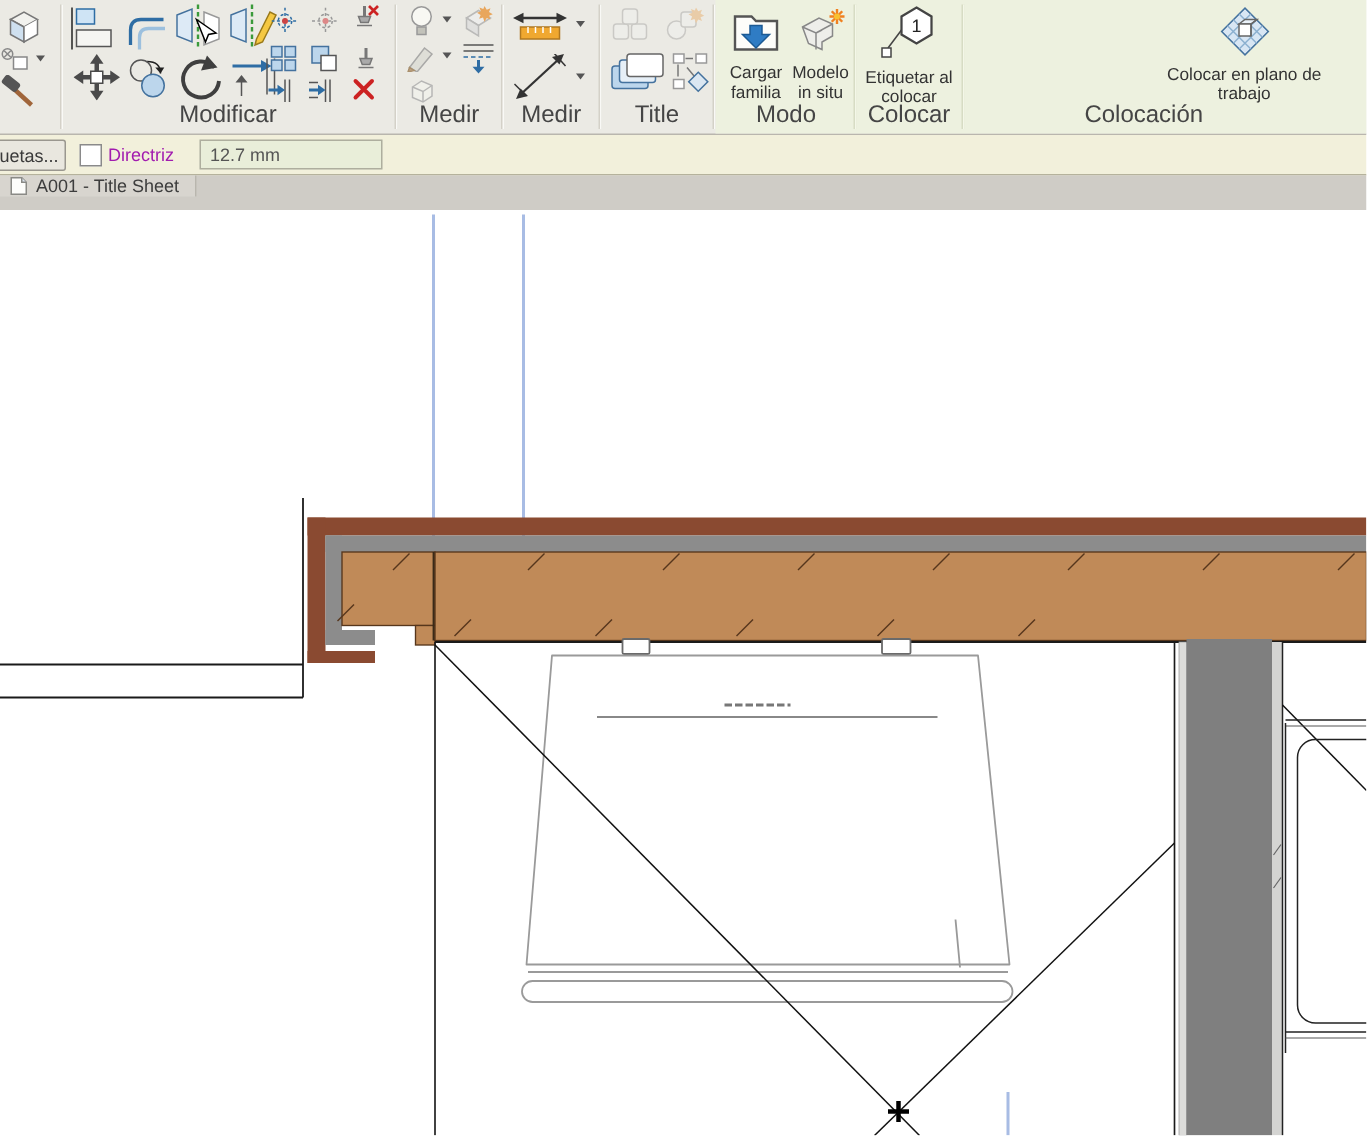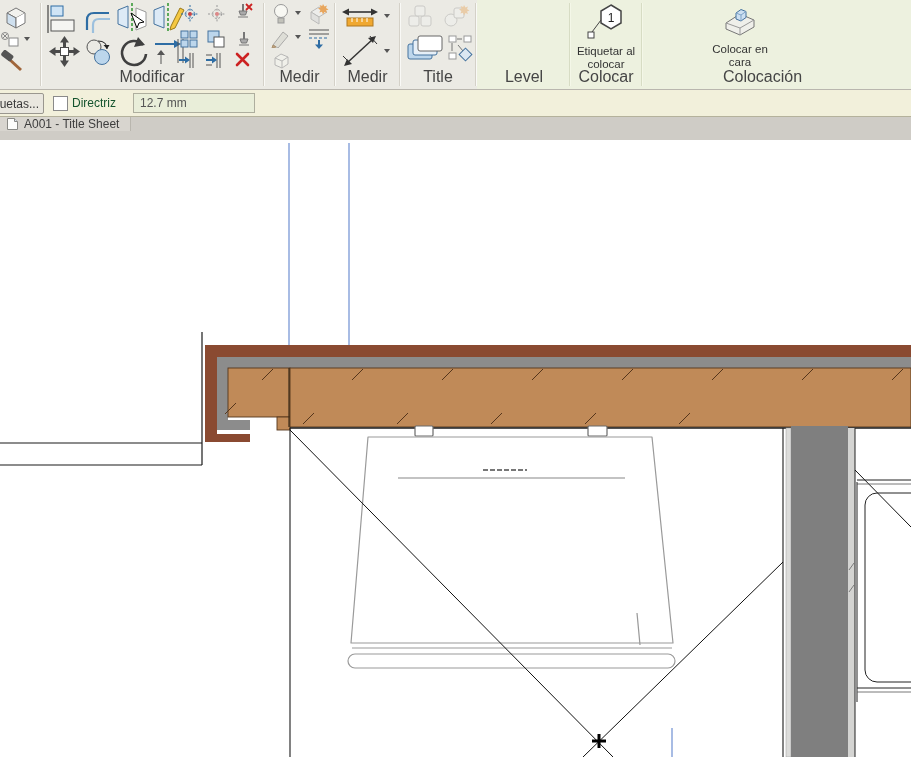--- a/index.html
+++ b/index.html
@@ -21,21 +21,21 @@
   .ibtn{display:flex;align-items:center;justify-content:center}
   .caret{width:0;height:0;border-left:3.5px solid transparent;border-right:3.5px solid transparent;
          border-top:4px solid #555}
   
   .optbar{left:0;top:90px;width:911px;height:27px;background:var(--options-bar-bg);
           border-bottom:1px solid #b5b29c;box-sizing:border-box}
   .optbtn{left:-18px;top:3px;width:62px;height:21px;background:#e9e7df;border:1px solid #9a978f;
           border-radius:2px;font-size:12px;color:#3a3a3a;display:flex;align-items:center;
           justify-content:flex-end;padding-right:4px;box-sizing:border-box}
   .chk{left:53px;top:6px;width:13px;height:13px;background:#fff;border:1px solid #8a8a8a}
-  .optlabel{left:72px;top:6px;font-size:12px;color:#14532d}
+  .optlabel{left:72px;top:6px;font-size:12px;color:#a21caf}
   .optfield{left:133px;top:3px;width:122px;height:20px;background:#e9eed9;border:1px solid #aeae9e;
             font-size:12px;color:#555;padding:0 6px;box-sizing:border-box;font-family:"Liberation Sans",sans-serif}
   
   .tabbar{left:0;top:117px;width:911px;height:23px;background:var(--tab-bar-bg)}
   .tab{top:0;height:14px;display:flex;align-items:flex-end;font-size:12px;color:#3d3d3d;box-sizing:border-box}
   .tab.inactive{left:0;width:131px;background:#d8d5cf;border-right:1px solid #b9b6ae;padding-left:6px}
   .tab.active{left:133px;width:139px;background:#fcfcfb;padding-left:8px;color:#1a1a1a;font-weight:bold}
   .tabclose{margin-left:auto;margin-right:8px;font-size:12px;font-weight:bold;color:#333}
   
   .canvas{left:0;top:140px;width:911px;height:617px;background:#fff}
@@ -333,51 +333,86 @@
             <path d="M10 5 h5 M5 9 v8 M11 11 l5 6"></path>
           </g>
           <rect x="14" y="16" width="9" height="9" fill="#dbe7f2" stroke="#44729e" transform="rotate(45 18.5 20.5)"></rect>
         </svg>
     </div>
     <div class="abs plabel" style="left:50%">Title</div>
   </div>
   <div class="abs vdiv" style="left:475px"></div>
 
   <div class="abs" style="left:479px;top:0;width:90px;height:89px">
-    <div class="abs plabel" style="left:50%">Level</div>
+    <div class="abs bigbtn" style="left:2px;top:5px;width:46px">
+      <span class="ic">
+        <svg width="36" height="32">
+            <path d="M4 6 h11 l3 3 h14 v19 H4z" fill="#fdfdfa" stroke="#555" stroke-width="1.6"></path>
+            <path d="M14 12 v6 h-5 l9 9 9-9 h-5 v-6z" fill="#2f7cc4" stroke="#1c5a94"></path>
+          </svg>
+      </span>
+      <span class="lbl">Cargar familia</span>
+    </div>
+    <div class="abs bigbtn" style="left:44px;top:5px;width:48px">
+      <span class="ic">
+        <svg width="36" height="32">
+            <path d="M6 13 L17 7 l9 4 v8 l-7 4 v5 l-9-4z" fill="#eeeeea" stroke="#888"></path>
+            <path d="M6 13 l9 4 11-6 M15 17 v11 M15 17 l4-2" fill="none" stroke="#888"></path>
+            <g stroke="#f08020" stroke-width="1.6">
+              <line x1="29" y1="1" x2="29" y2="11"></line>
+              <line x1="24" y1="6" x2="34" y2="6"></line>
+              <line x1="25.5" y1="2.5" x2="32.5" y2="9.5"></line>
+              <line x1="32.5" y1="2.5" x2="25.5" y2="9.5"></line>
+            </g>
+            <circle cx="29" cy="6" r="2" fill="#f8c030"></circle>
+          </svg>
+      </span>
+      <span class="lbl">Modelo in situ</span>
+    </div>
+    <div class="abs plabel" style="left:50%">Modo</div>
   </div>
   <div class="abs vdiv g" style="left:569px"></div>
 
   <div class="abs" style="left:571px;top:0;width:70px;height:89px">
     <div class="abs bigbtn" style="left:3px;top:3px;width:64px">
       <span class="ic">
         <svg width="42" height="37">
             <polygon points="26,2 36,8 36,20 26,26 16,20 16,8" fill="#fff" stroke="#444" stroke-width="1.5"></polygon>
             <text x="26" y="18.5" text-anchor="middle" font-size="12" font-family="Liberation Sans, sans-serif" fill="#222">1</text>
             <path d="M16 17 L7 29" stroke="#444" fill="none"></path>
             <rect x="3" y="29" width="6" height="6" fill="#fff" stroke="#444"></rect>
           </svg>
       </span>
       <span class="lbl">Etiquetar al colocar</span>
     </div>
     <div class="abs plabel" style="left:50%">Colocar</div>
   </div>
   <div class="abs vdiv g" style="left:641px"></div>
 
   <div class="abs" style="left:643px;top:0;width:239px;height:89px">
-    <div class="abs bigbtn" style="left:61px;top:1px;width:72px;height:68px;padding-top:3px">
+    <div class="abs bigbtn" style="left:135px;top:1px;width:103px;height:68px;padding-top:3px">
       <span class="ic">
-        <svg width="36" height="34">
-            <path d="M4 19 L18 10 L32 16 v7 L18 31 L4 25z" fill="#efefea" stroke="#777"></path>
-            <path d="M4 19 l14 5 14-8 M18 24 v7" fill="none" stroke="#999"></path>
-            <path d="M14 9 l5-3.5 5 2 v6 l-5 3.5 -5-2z" fill="#cde0f2" stroke="#44729e"></path>
-            <path d="M14 9 l5 2 5-3.5 M19 11 v6" fill="none" stroke="#7fa4c8"></path>
+        <svg width="38" height="34">
+            <g transform="rotate(45 19 17)">
+              <rect x="8" y="6" width="22" height="22" fill="#d8e6f4" stroke="#44729e"></rect>
+              <g stroke="#8cb0d0">
+                <line x1="8" y1="11.5" x2="30" y2="11.5"></line>
+                <line x1="8" y1="17" x2="30" y2="17"></line>
+                <line x1="8" y1="22.5" x2="30" y2="22.5"></line>
+                <line x1="13.5" y1="6" x2="13.5" y2="28"></line>
+                <line x1="19" y1="6" x2="19" y2="28"></line>
+                <line x1="24.5" y1="6" x2="24.5" y2="28"></line>
+              </g>
+            </g>
+            <path d="M15 12 l4-3 h8 l-4 3z" fill="#eaf2fa" stroke="#666"></path>
+            <rect x="15" y="12" width="8" height="8" fill="#fff" stroke="#666"></rect>
+            <path d="M23 20 v-8 l4-3" fill="none" stroke="#666"></path>
           </svg>
       </span>
-      <span class="lbl">Colocar en cara</span>
+      <span class="lbl">Colocar en plano de trabajo</span>
     </div>
     <div class="abs plabel" style="left:50%">Colocación</div>
   </div>
 </div>
 
 <div class="abs optbar">
   <div class="abs optbtn">
     <span>uetas...</span>
   </div>
   <span class="abs chk"></span>

